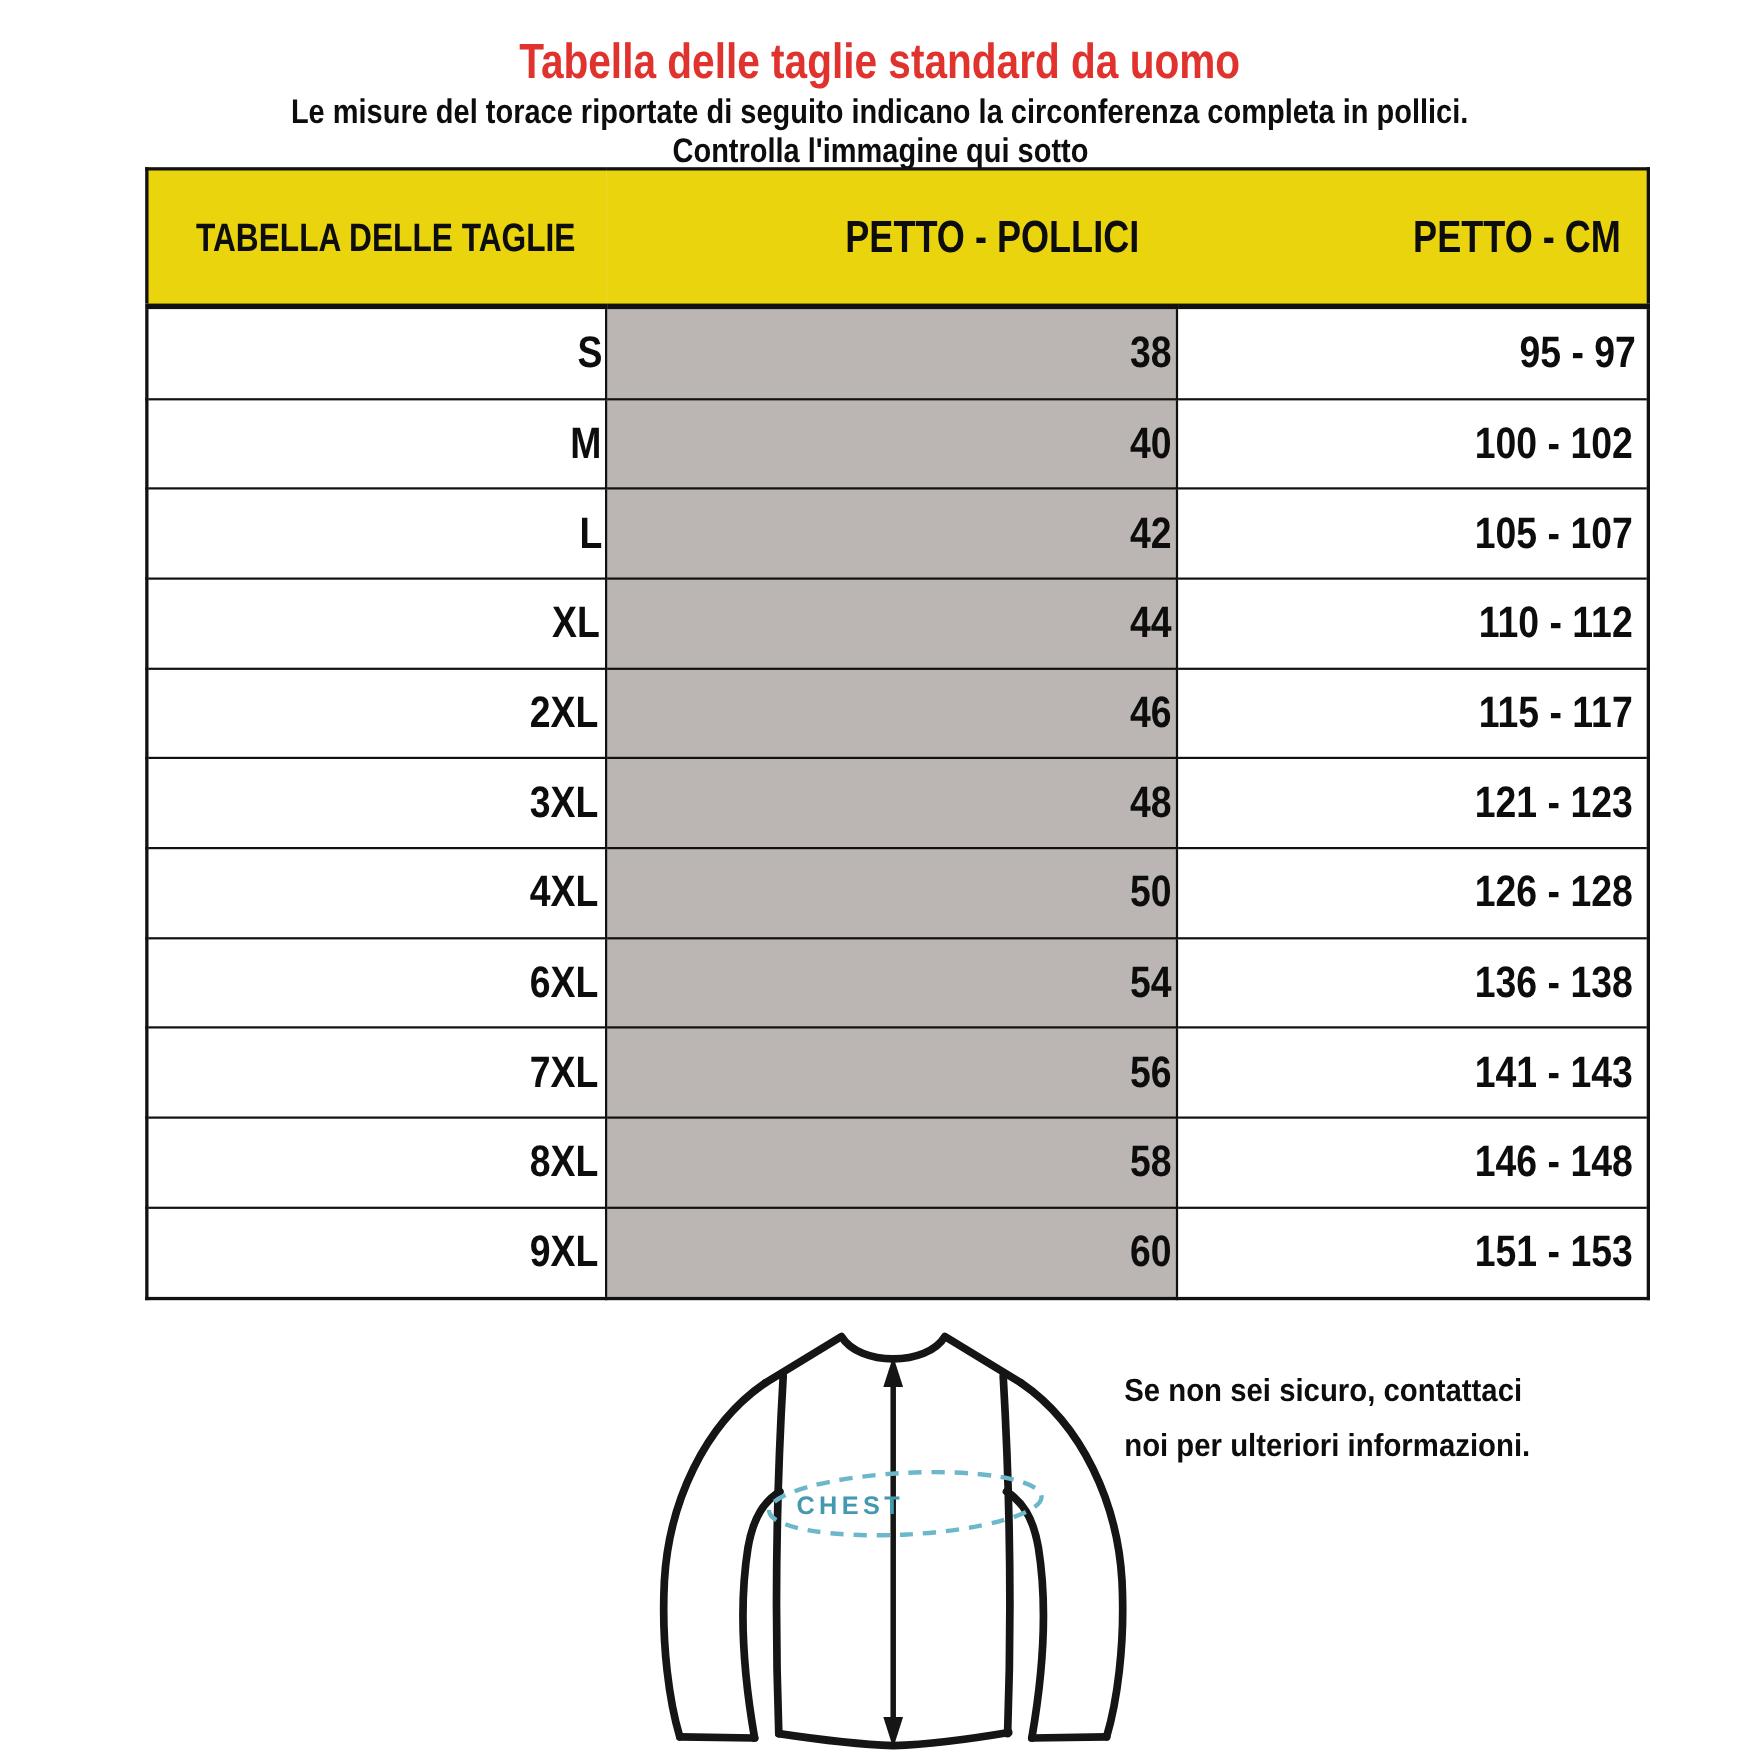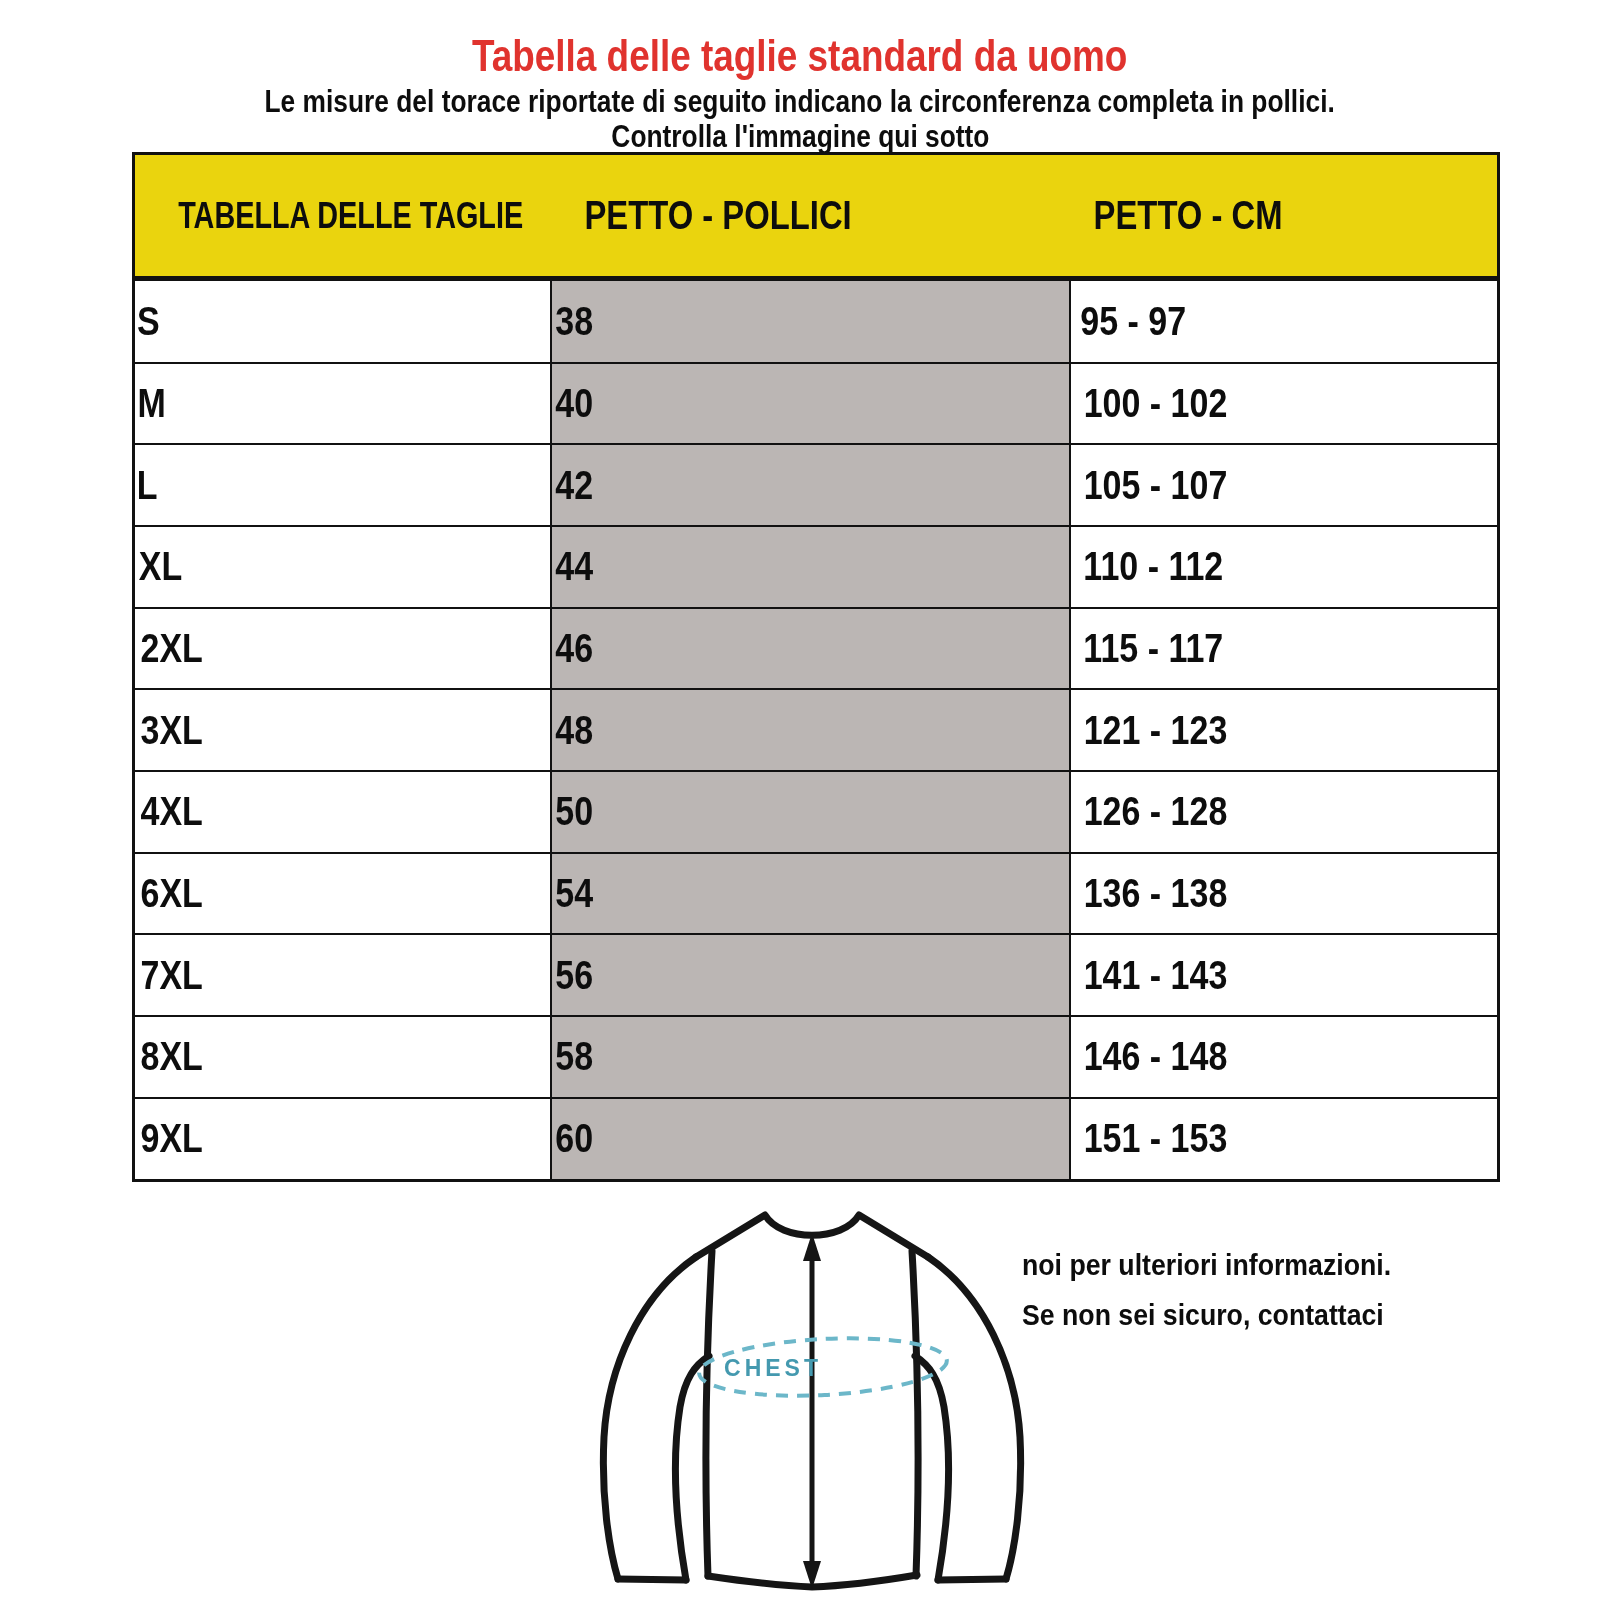--- a/index.html
+++ b/index.html
@@ -34,21 +34,21 @@
     font-size:31px;font-weight:bold;color:#0d0d0d;
   }
   .subtitle1{top:84px;text-align:center;}
   .subtitle2{top:119px;}
 
   table.size-table{
     position:absolute;left:132px;top:152px;
     width:1365px;height:1030px;
     border-collapse:collapse;table-layout:fixed;
     border:3px solid var(--ink);
-    text-align:left;
+    text-align:right;
   }
   table.size-table col.c1{width:417px;}
   table.size-table col.c2{width:519px;}
   table.size-table col.c3{width:429px;}
   table.size-table th{
     background:var(--yellow);
     height:125px;
     border:0;border-bottom:5px solid var(--ink);
     font-weight:bold;color:#0d0d0d;
     vertical-align:middle;
@@ -186,20 +186,20 @@
         <polygon points="252,38 243,66 261,66" stroke="none"></polygon>
         <polygon points="252,394 243,366 261,366" stroke="none"></polygon>
       </g>
       <ellipse cx="263" cy="172" rx="124" ry="28" fill="none" stroke="#6CB7C9" stroke-width="4" stroke-dasharray="12 9" transform="rotate(-3 263 172)"></ellipse>
       <text x="213" y="181" text-anchor="middle" font-size="23" font-weight="bold" letter-spacing="4" fill="#4499AF">CHEST</text>
     </svg>
   </div>
 
   <div class="contact-note">
     <div>
+      <span class="cond">Se non sei sicuro, contattaci</span>
+    </div>
+    <div>
       <span class="cond">noi per ulteriori informazioni.</span>
     </div>
-    <div>
-      <span class="cond">Se non sei sicuro, contattaci</span>
-    </div>
   </div>
 
 </div>
 
 </body></html>

